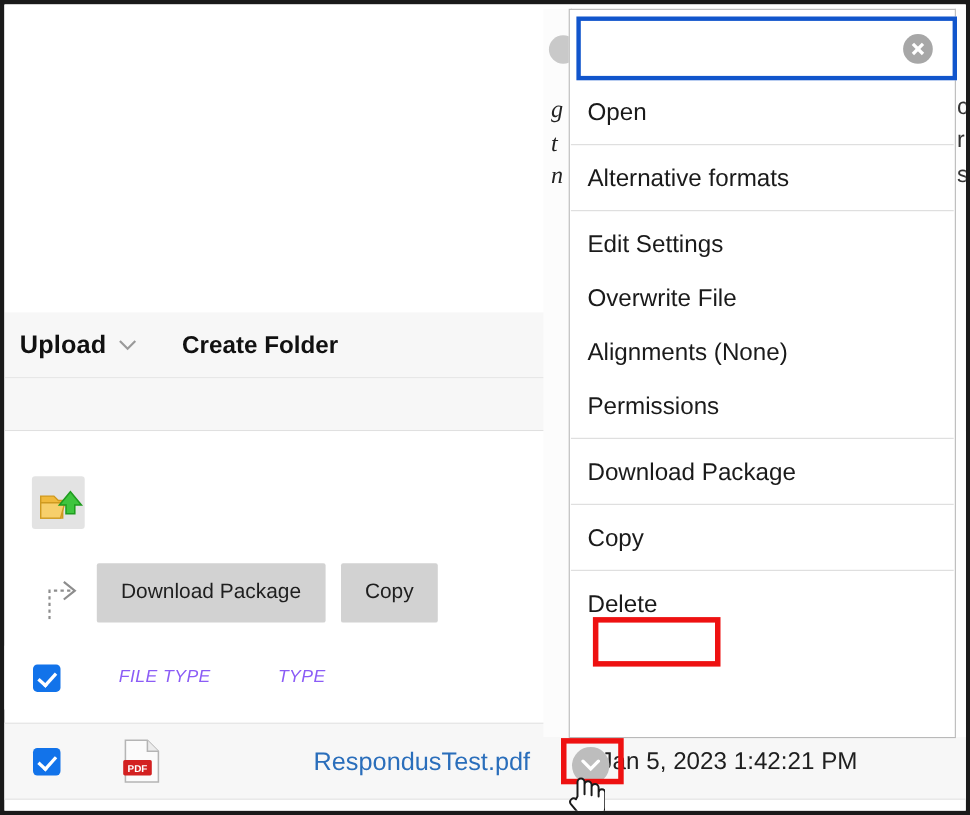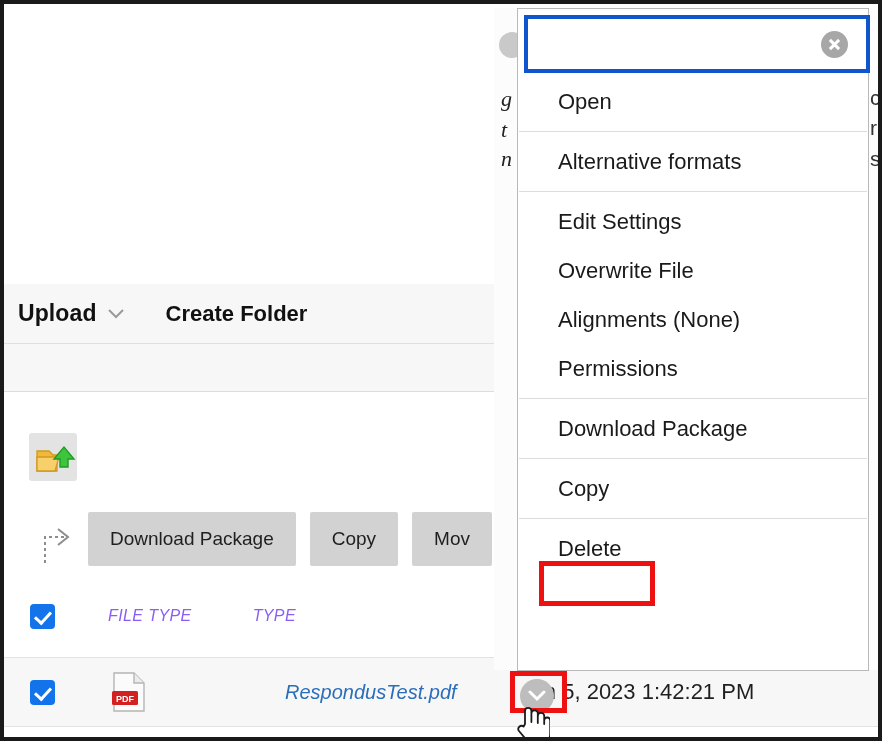--- a/index.html
+++ b/index.html
@@ -180,24 +180,23 @@
     border-bottom: 1px solid #e3e3e3;
     display: flex;
     align-items: center;
   }
   .pdf-icon {
     width: 36px;
     height: 42px;
     position: relative;
   }
   .file-link {
-    font-size: 20px;
+    font-size: 23px;
     color: #2a6ebb;
     white-space: nowrap;
-    font-style: italic;
   }
   .file-date {
     font-size: 22px;
     color: #1f1f1f;
     white-space: nowrap;
   }
 
   .row-chevron {
     position: absolute;
     left: 516px;
@@ -319,21 +318,21 @@
   .menu-list {
     position: absolute;
     left: 1px;
     top: 68px;
     width: 348px;
   }
   .menu-item {
     height: 49px;
     display: flex;
     align-items: center;
-    padding-left: 39px;
+    padding-left: 15px;
     font-size: 22px;
     color: #1a1a1a;
     box-sizing: border-box;
     white-space: nowrap;
   }
   .menu-sep {
     height: 1px;
     background: #dcdcdc;
     margin: 5px 0;
   }
@@ -392,21 +391,20 @@
 
     <div class="row-toolbar">
       <span class="indent-arrow">
         <svg width="34" height="44" viewBox="0 0 34 44">
           <path d="M5 44 L5 18 L24 18" stroke="#8d8d8d" stroke-width="2" fill="none" stroke-dasharray="3,3"></path>
           <path d="M18 10 L28 18 L18 26" stroke="#8d8d8d" stroke-width="2" fill="none"></path>
         </svg>
       </span>
       <button class="gray-btn">Download Package</button>
       <button class="gray-btn">Copy</button>
-      <button class="gray-btn">Mov</button>
     </div>
 
     <div class="table-head">
       <span class="chk" style="margin-left:26px;"></span>
       <span class="th" style="margin-left:53px;">FILE TYPE</span>
       <span class="th" style="margin-left:61px;">TYPE</span>
     </div>
 
     <div class="file-row">
       <span class="chk" style="margin-left:26px;"></span>

